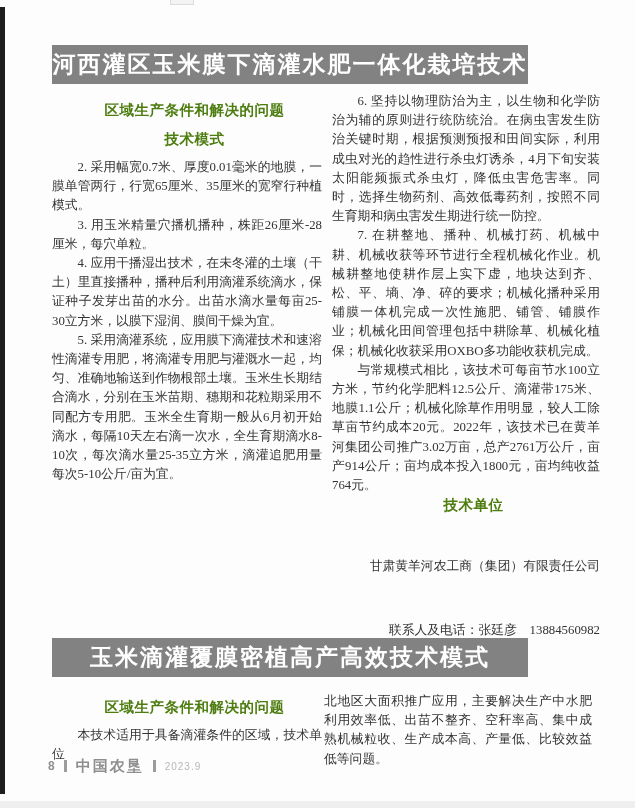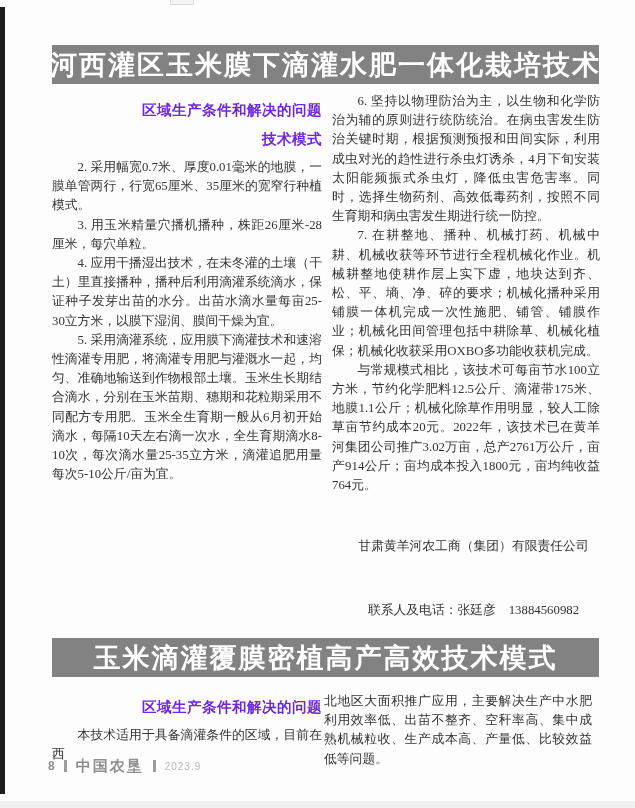--- a/index.html
+++ b/index.html
@@ -18,52 +18,52 @@
   }
   .scan-artifact {
     position:absolute; left:170px; top:0; width:24px; height:5px;
     border:1px solid #dcdcdc; border-top:none; background:#f4f4f4;
   }
   .bottom-edge {
     position:absolute; left:0; bottom:0; width:635px; height:7px;
     background:#efefef;
   }
   .title-bar {
-    position:absolute; left:52px; width:547px; height:39px;
+    position:absolute; left:52px; width:476px; height:39px;
     background:var(--title-bar-bg,#828282);
     color:var(--title-bar-text,#ffffff);
     display:flex; align-items:center; justify-content:center;
     font-family:"Liberation Sans","DejaVu Sans",sans-serif;
-    font-weight:bold; font-size:27px; letter-spacing:2px;
+    font-weight:bold; font-size:23px; letter-spacing:2px;
     white-space:nowrap;
   }
   .bar1 { top:45px; }
   .bar2 { top:638px; }
   .col {
     position:absolute;
     color:var(--body-text,#333333);
     font-size:12.8px; line-height:19.2px;
     text-align:justify;
   }
   .col-l1 { left:52px;  top:97px;  width:270px; }
   .col-r1 { left:332px; top:92px;  width:268px; }
   .col-l2 { left:52px;  top:694px; width:270px; }
   .col-r2 { left:324px; top:692px; width:268px; }
   h3.sec {
     font-family:"Liberation Sans","DejaVu Sans",sans-serif;
-    font-size:14.5px; line-height:20px; color:#6d28d9;
+    font-size:14.5px; line-height:20px; color:#4d7c0f;
     font-weight:bold; padding-left:15px;
     margin:0 0 9px 0; letter-spacing:0.5px;
-    text-align:right;
+    text-align:center;
   }
   .col h3.sec:first-child { margin-top:3px; }
   p.body { text-align:justify; }
   p.ind  { text-indent:2em; }
   p.unit-line {
-    padding-left:15px; line-height:26px; text-align:center;margin-top:38px;
+    padding-left:15px; line-height:26px; text-align:right;margin-top:38px;
   }
   .footer {
     position:absolute; left:48px; top:758px; height:16px;
     display:flex; align-items:center; gap:9px;
     font-family:"Liberation Sans","DejaVu Sans",sans-serif;
   }
   .footer .pg {
     color:var(--footer-text,#8f8f8f); font-size:12px; font-weight:bold;
   }
   .footer .fbar {
@@ -96,31 +96,32 @@
     <p class="body ind">2. 采用幅宽0.7米、厚度0.01毫米的地膜，一膜单管两行，行宽65厘米、35厘米的宽窄行种植模式。</p>
     <p class="body ind">3. 用玉米精量穴播机播种，株距26厘米-28厘米，每穴单粒。</p>
     <p class="body ind">4. 应用干播湿出技术，在未冬灌的土壤（干土）里直接播种，播种后利用滴灌系统滴水，保证种子发芽出苗的水分。出苗水滴水量每亩25-30立方米，以膜下湿润、膜间干燥为宜。</p>
     <p class="body ind">5. 采用滴灌系统，应用膜下滴灌技术和速溶性滴灌专用肥，将滴灌专用肥与灌溉水一起，均匀、准确地输送到作物根部土壤。玉米生长期结合滴水，分别在玉米苗期、穗期和花粒期采用不同配方专用肥。玉米全生育期一般从6月初开始滴水，每隔10天左右滴一次水，全生育期滴水8-10次，每次滴水量25-35立方米，滴灌追肥用量每次5-10公斤/亩为宜。</p>
   </div>
 
   <div class="col col-r1">
     <p class="body ind">6. 坚持以物理防治为主，以生物和化学防治为辅的原则进行统防统治。在病虫害发生防治关键时期，根据预测预报和田间实际，利用成虫对光的趋性进行杀虫灯诱杀，4月下旬安装太阳能频振式杀虫灯，降低虫害危害率。同时，选择生物药剂、高效低毒药剂，按照不同生育期和病虫害发生期进行统一防控。</p>
     <p class="body ind">7. 在耕整地、播种、机械打药、机械中耕、机械收获等环节进行全程机械化作业。机械耕整地使耕作层上实下虚，地块达到齐、松、平、墒、净、碎的要求；机械化播种采用铺膜一体机完成一次性施肥、铺管、铺膜作业；机械化田间管理包括中耕除草、机械化植保；机械化收获采用OXBO多功能收获机完成。</p>
     <p class="body ind">与常规模式相比，该技术可每亩节水100立方米，节约化学肥料12.5公斤、滴灌带175米、地膜1.1公斤；机械化除草作用明显，较人工除草亩节约成本20元。2022年，该技术已在黄羊河集团公司推广3.02万亩，总产2761万公斤，亩产914公斤；亩均成本投入1800元，亩均纯收益764元。</p>
+    <h3 class="sec">技术单位</h3>
     <p class="unit-line">甘肃黄羊河农工商（集团）有限责任公司</p>
     <p class="unit-line">联系人及电话：张廷彦　13884560982</p>
   </div>
 
   <div class="title-bar bar2">
     <span>玉米滴灌覆膜密植高产高效技术模式</span>
   </div>
 
   <div class="col col-l2">
     <h3 class="sec">区域生产条件和解决的问题</h3>
-    <p class="body ind">本技术适用于具备滴灌条件的区域，目前在西</p>
+    <p class="body ind">本技术适用于具备滴灌条件的区域，技术单位</p>
   </div>
 
   <div class="col col-r2">
     <p class="body">北地区大面积推广应用，主要解决生产中水肥利用效率低、出苗不整齐、空秆率高、集中成熟机械粒收、生产成本高、产量低、比较效益低等问题。</p>
   </div>
 
   <div class="footer">
     <span class="pg">8</span>
     <span class="fbar"></span>
     <span class="journal">中国农垦</span>

